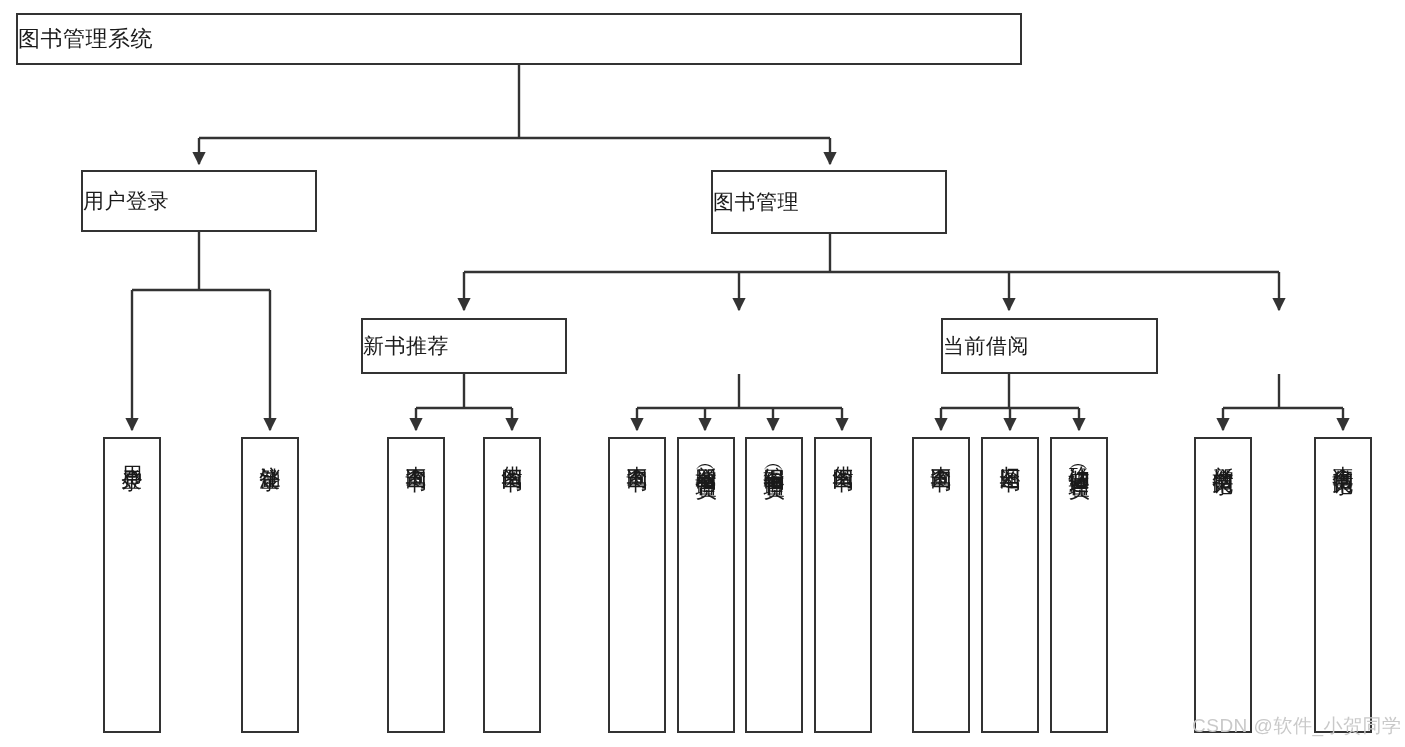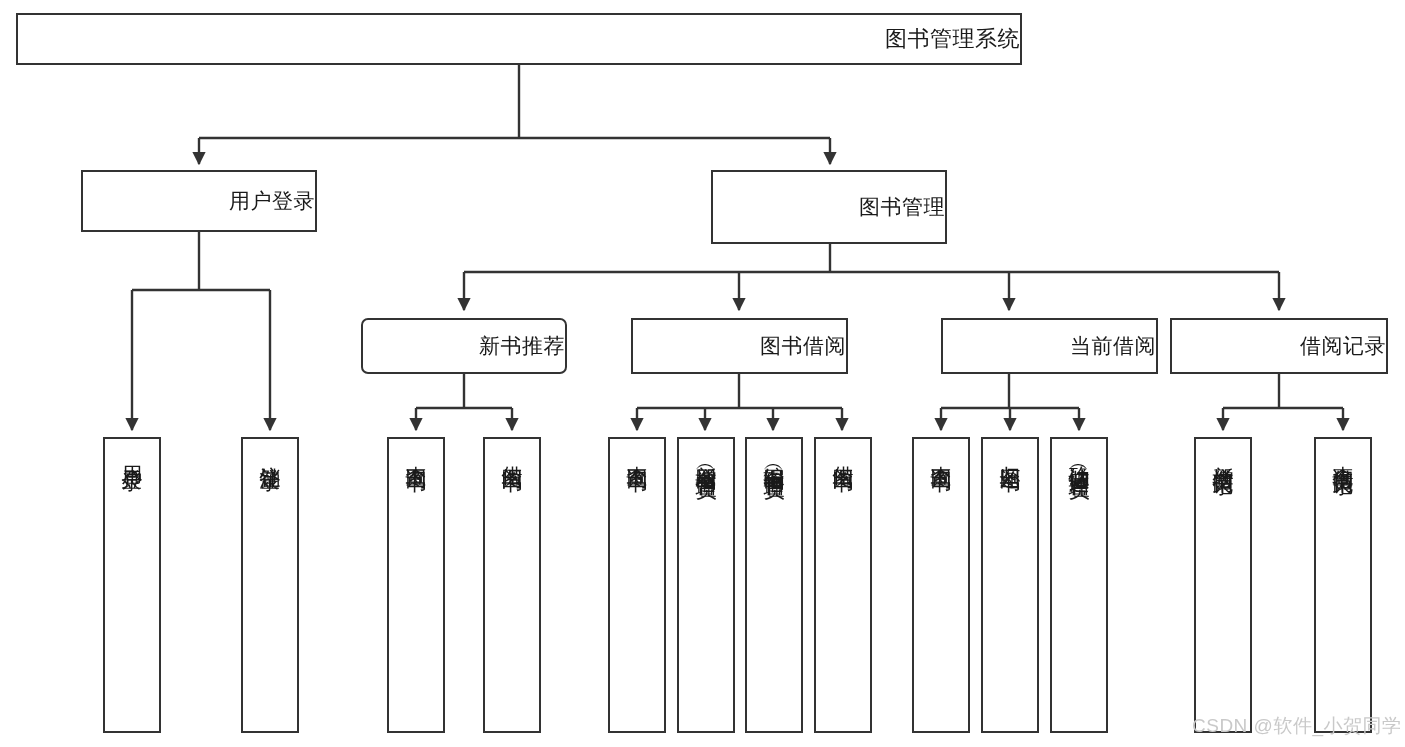--- a/index.html
+++ b/index.html
@@ -25,21 +25,21 @@
     height: 747px;
     pointer-events: none;
   }
   .node {
     position: absolute;
     box-sizing: border-box;
     background: #ffffff;
     border: 2px solid #333333;
     display: flex;
     align-items: center;
-    justify-content: flex-end;
+    justify-content: flex-start;
     color: #1a1a1a;
   }
   .node .label {
     text-align: center;
     line-height: 1.18;
     letter-spacing: 0.5px;
   }
   .node.horizontal .label {
     writing-mode: horizontal-tb;
     font-size: 21px;
@@ -121,35 +121,29 @@
     </g>
   </svg>
 
   <div class="node horizontal root" style="left:16px; top:13px; width:1006px; height:52px;">
     <span class="label">图书管理系统</span>
   </div>
 
   <div class="node horizontal" style="left:81px; top:170px; width:236px; height:62px;">
     <span class="label">用户登录</span>
   </div>
-  <div class="node horizontal" style="left:711px; top:170px; width:236px; height:74px;">
+  <div class="node horizontal" style="left:711px; top:170px; width:236px; height:64px;">
     <span class="label">图书管理</span>
   </div>
 
-  <div class="node horizontal" style="left:361px; top:318px; width:206px; height:56px;border-radius:7px;">
+  <div class="node horizontal" style="left:361px; top:318px; width:206px; height:56px;">
     <span class="label">新书推荐</span>
-  </div>
-  <div class="node horizontal" style="left:631px; top:318px; width:217px; height:56px;">
-    <span class="label">图书借阅</span>
   </div>
   <div class="node horizontal" style="left:901px; top:318px; width:217px; height:56px;margin-left:40px;">
     <span class="label">当前借阅</span>
-  </div>
-  <div class="node horizontal" style="left:1170px; top:318px; width:218px; height:56px;">
-    <span class="label">借阅记录</span>
   </div>
 
   <div class="node vertical" style="left:103px; top:437px; width:58px; height:296px;">
     <span class="label">用户登录</span>
   </div>
   <div class="node vertical" style="left:241px; top:437px; width:58px; height:296px;">
     <span class="label">注销登录</span>
   </div>
 
   <div class="node vertical" style="left:387px; top:437px; width:58px; height:296px;">

